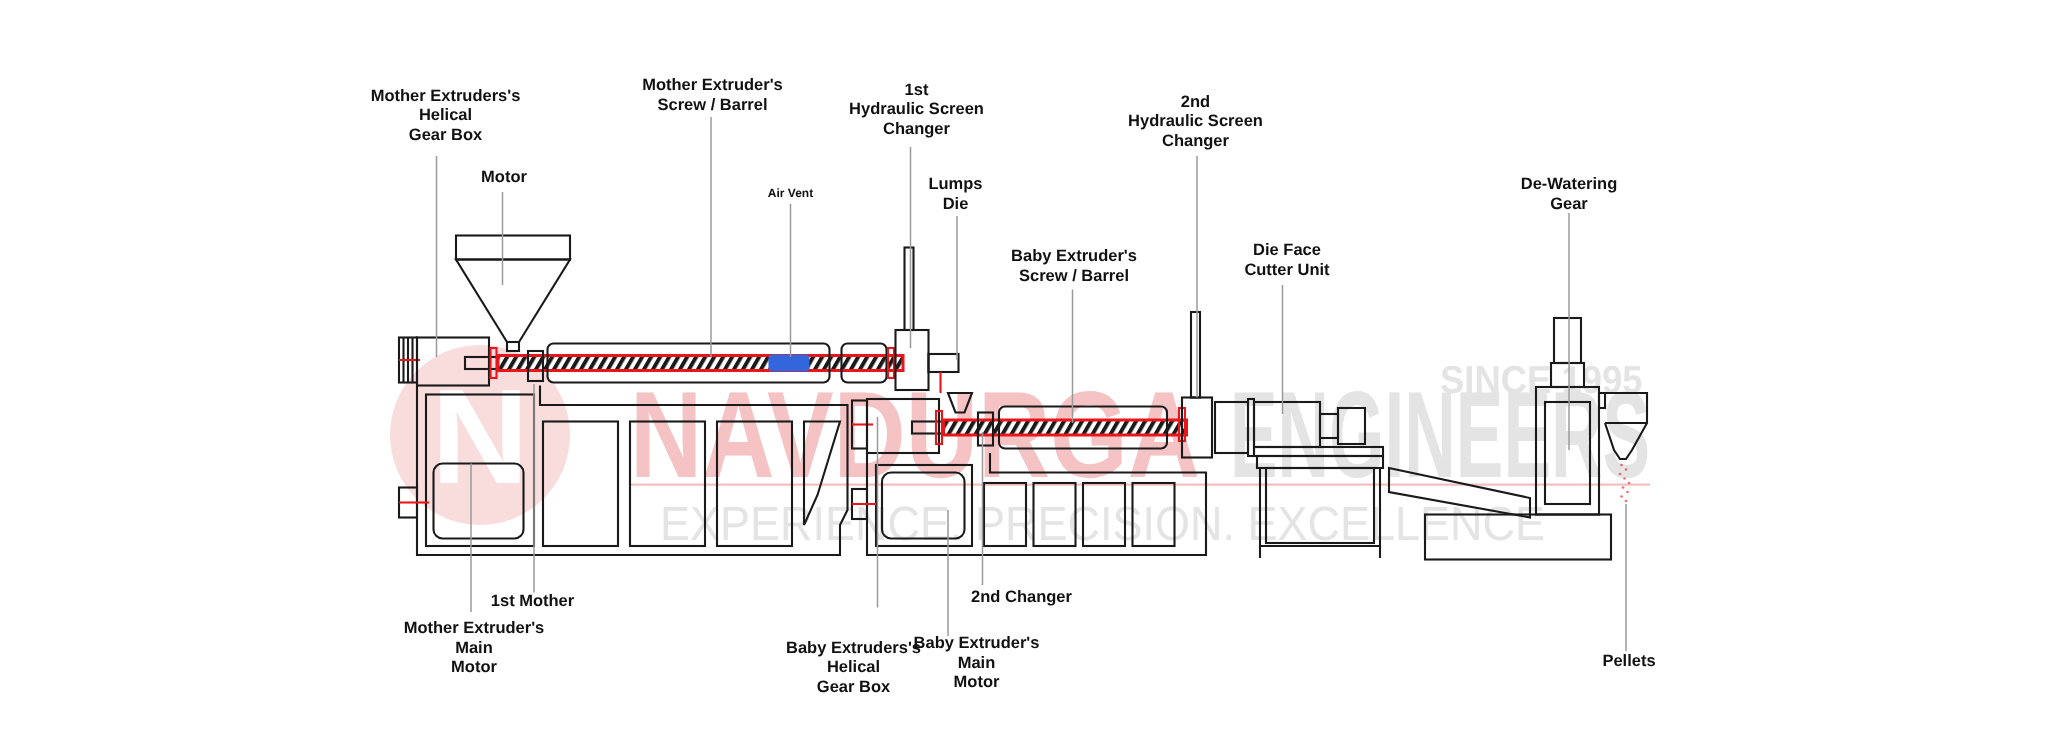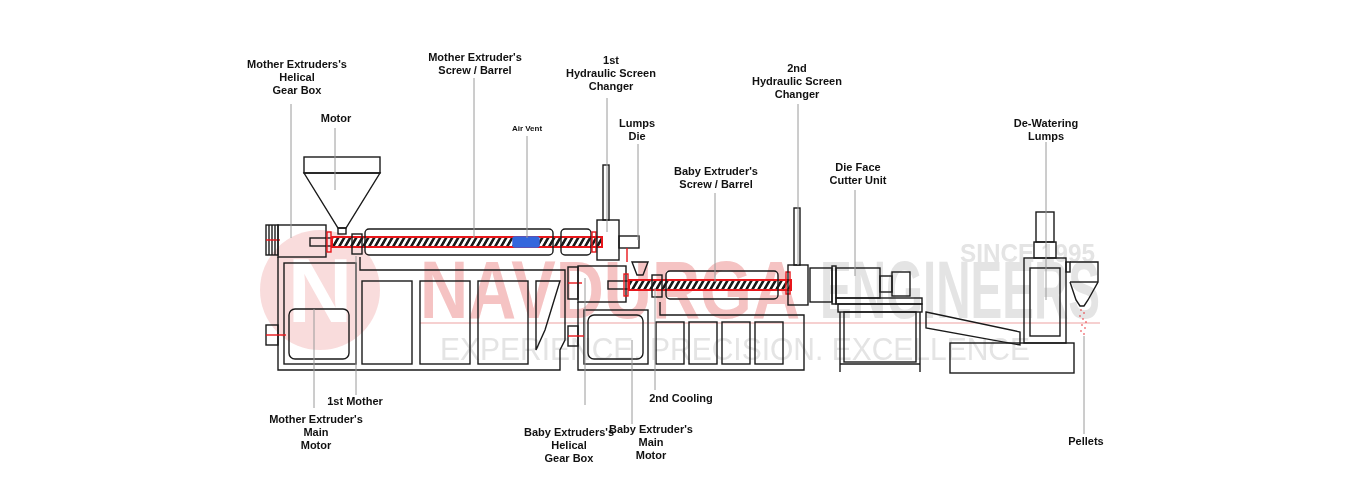--- a/index.html
+++ b/index.html
@@ -182,25 +182,25 @@
 <div class="lbl" style="left:637px;top:117px;">Lumps
 Die</div>
 <div class="lbl" style="left:716px;top:165px;">Baby Extruder's
 Screw / Barrel</div>
 <div class="lbl" style="left:797px;top:62px;">2nd
 Hydraulic Screen
 Changer</div>
 <div class="lbl" style="left:858px;top:161px;">Die Face
 Cutter Unit</div>
 <div class="lbl" style="left:1046px;top:117px;">De-Watering
-Lumps</div>
+Gear</div>
 <div class="lbl" style="left:355px;top:395px;">1st Mother</div>
 <div class="lbl" style="left:316px;top:413px;">Mother Extruder's
 Main
 Motor</div>
 <div class="lbl" style="left:569px;top:404px;margin-top:22px;">Baby Extruders's
 Helical
 Gear Box</div>
 <div class="lbl" style="left:651px;top:423px;">Baby Extruder's
 Main
 Motor</div>
-<div class="lbl" style="left:681px;top:392px;">2nd Cooling</div>
+<div class="lbl" style="left:681px;top:392px;">2nd Changer</div>
 <div class="lbl" style="left:1086px;top:435px;text-align:right;">Pellets</div>
 
 </body></html>

